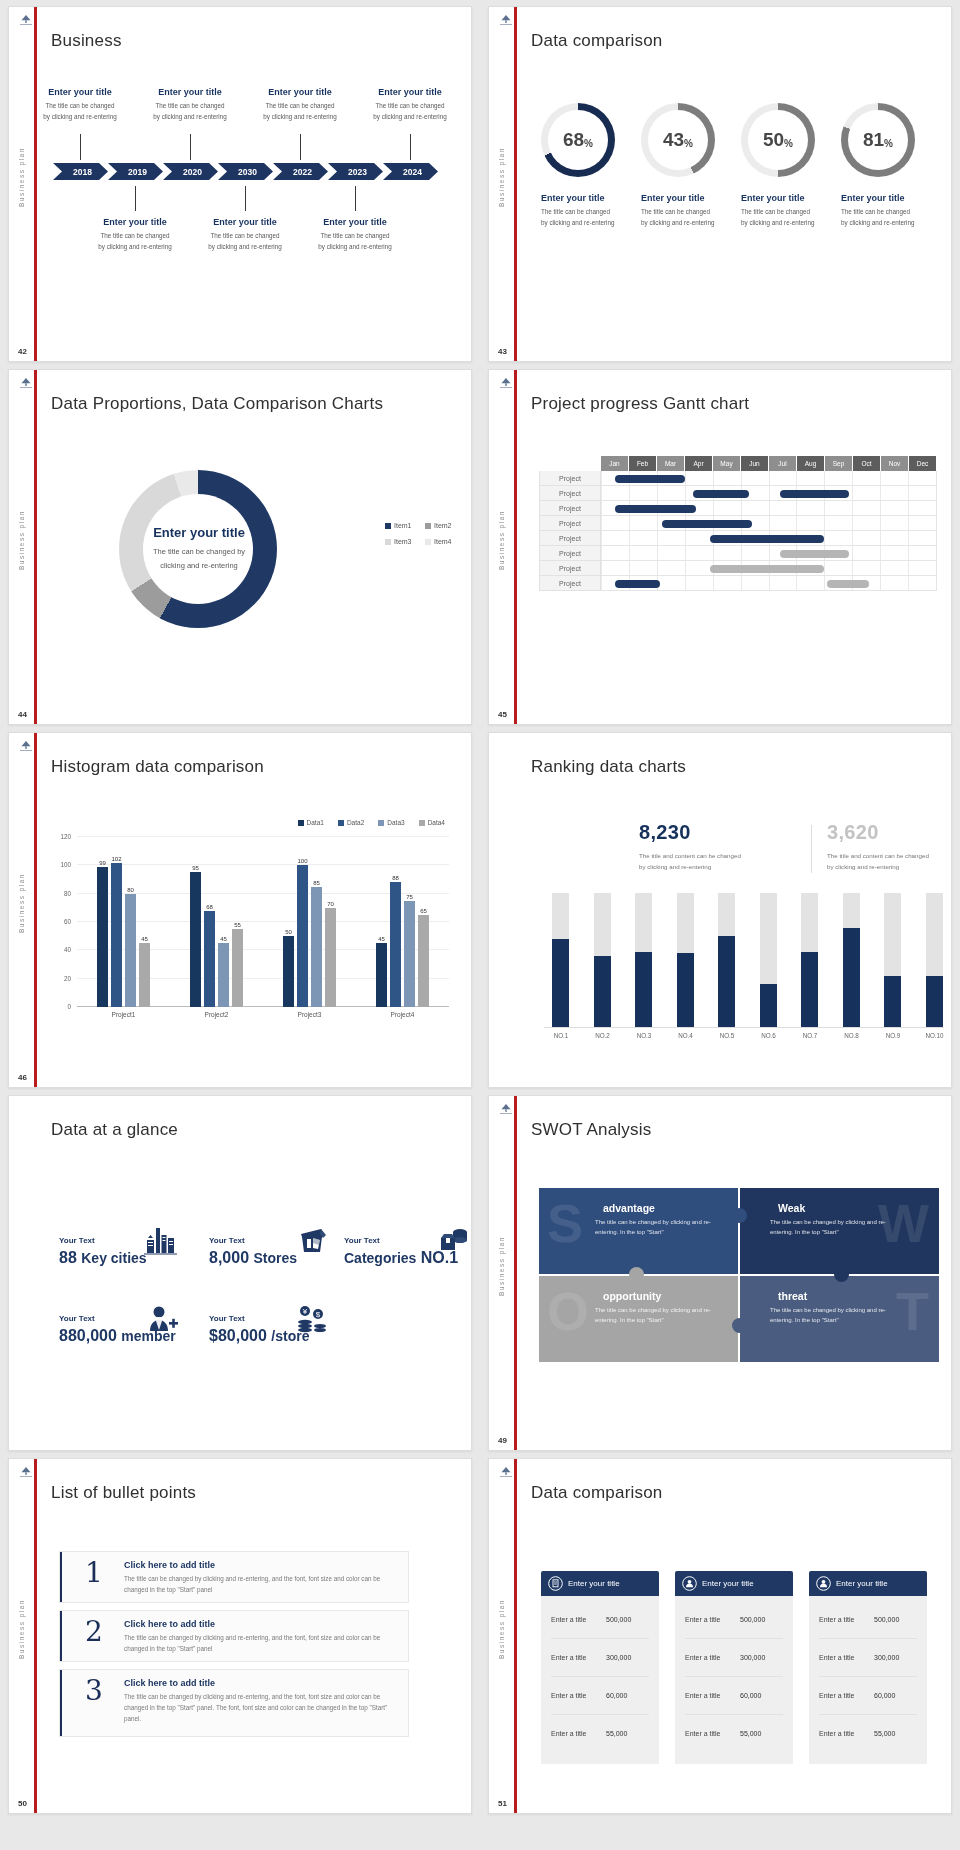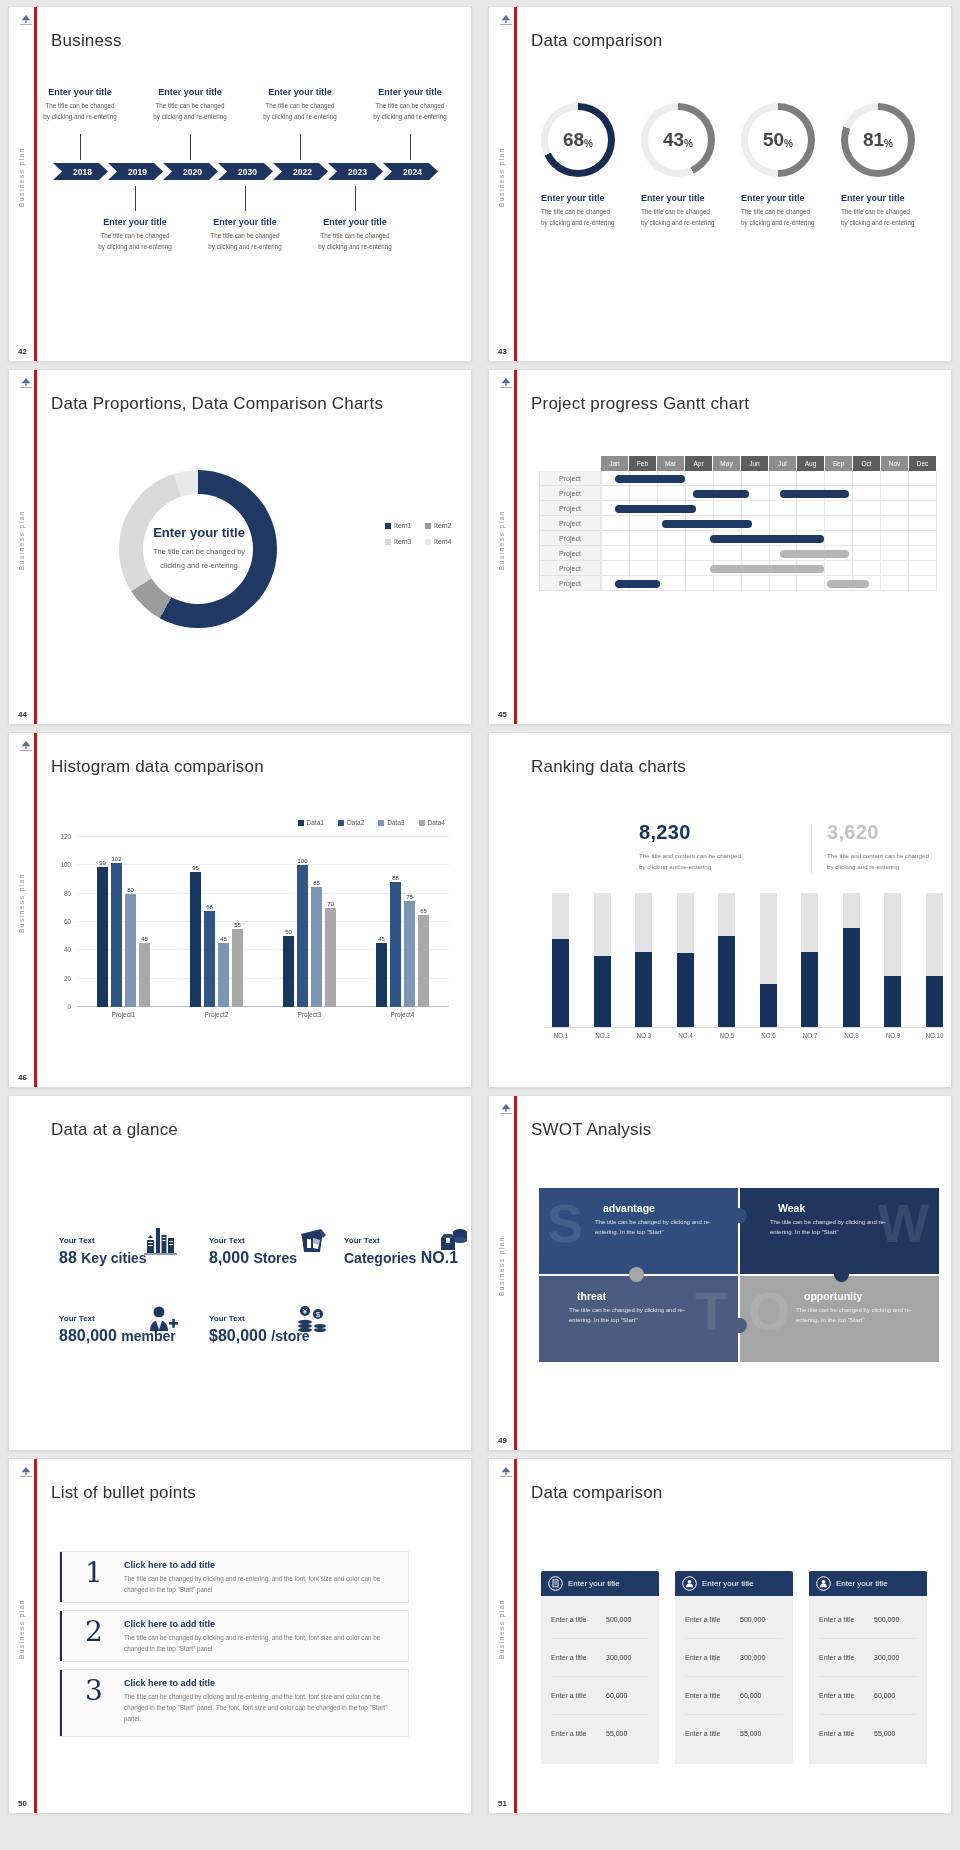--- a/index.html
+++ b/index.html
@@ -734,28 +734,28 @@
       <div class="piece pad-l" style="background: rgb(47, 77, 125);">
         <span class="pletter" style="left:8px">S</span>
         <div class="pname">advantage</div>
         <div class="ptext">The title can be changed by clicking and re-entering. In the top "Start"</div>
       </div>
       <div class="piece pad-r" style="background: rgb(32, 54, 94);">
         <span class="pletter" style="right:10px">W</span>
         <div class="pname">Weak</div>
         <div class="ptext">The title can be changed by clicking and re-entering. In the top "Start"</div>
       </div>
+      <div class="piece pad-l" style="background: rgb(165, 165, 165);">
+        <span class="pletter" style="left:8px">O</span>
+        <div class="pname">opportunity</div>
+        <div class="ptext">The title can be changed by clicking and re-entering. In the top "Start"</div>
+      </div>
       <div class="piece pad-r" style="background: rgb(74, 93, 128);">
         <span class="pletter" style="right:10px">T</span>
         <div class="pname">threat</div>
-        <div class="ptext">The title can be changed by clicking and re-entering. In the top "Start"</div>
-      </div>
-      <div class="piece pad-l" style="background: rgb(165, 165, 165);">
-        <span class="pletter" style="left:8px">O</span>
-        <div class="pname">opportunity</div>
         <div class="ptext">The title can be changed by clicking and re-entering. In the top "Start"</div>
       </div>
     </div>
     <div class="knob" style="left: 243px; top: 112px; background: rgb(47, 77, 125);"></div>
     <div class="knob" style="left: 243px; top: 222px; background: rgb(74, 93, 128);"></div>
     <div class="knob" style="left: 140px; top: 171px; background: rgb(165, 165, 165);"></div>
     <div class="knob" style="left: 345px; top: 171px; background: rgb(32, 54, 94);"></div>
   </div>
 
   <div class="slide">

